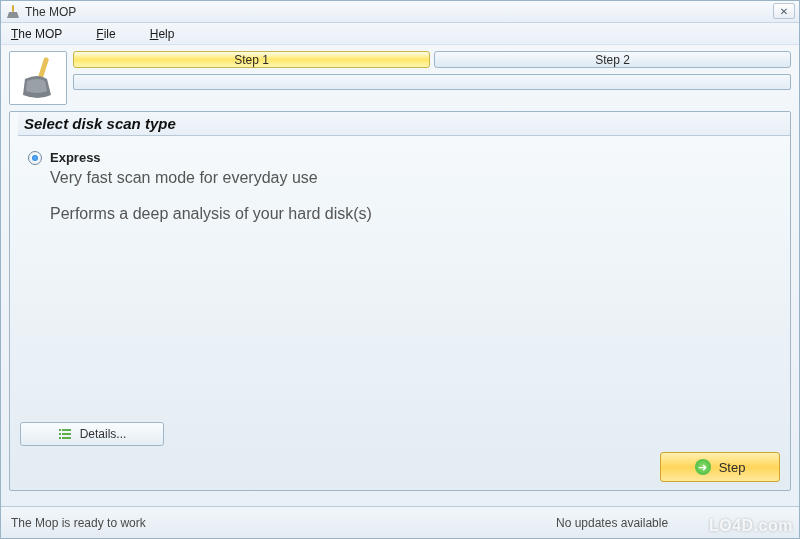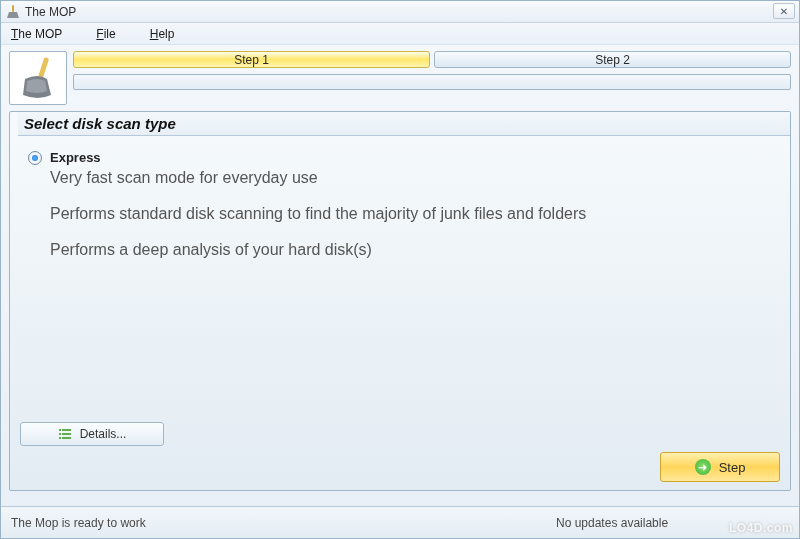--- a/index.html
+++ b/index.html
@@ -193,21 +193,21 @@
       padding: 12px 10px;
       color: #4a4a4a;
     }
     .statusbar .update {
       position: absolute;
       left: 555px;
     }
     .watermark {
       position: absolute;
       right: 6px; bottom: 3px;
-      font-size: 12px;
+      font-size: 16px;
       font-weight: bold;
       color: rgba(255,255,255,0.82);
       letter-spacing: 0.5px;
       text-shadow: 0 0 3px rgba(0,0,0,0.25);
       pointer-events: none;
     }
   </style>
 </head>
 <body>
 
@@ -256,21 +256,20 @@
   <div class="panel">
     <div class="panel-header">Select disk scan type</div>
     <div class="panel-body">
 
       <div class="opt">
         <span class="radio checked"></span>
         <span class="opt-label">Express</span>
       </div>
       <div class="opt-desc">Very fast scan mode for everyday use</div>
 
-      <div class="opt-desc">Performs standard disk scanning to find the majority of junk files and folders</div>
 
       <div class="opt-desc">Performs a deep analysis of your hard disk(s)</div>
 
     </div>
 
     <div class="details-btn">
       <svg class="ico" viewBox="0 0 14 14">
         <rect x="1" y="2" width="2" height="2" fill="#5fae4b"></rect>
         <rect x="4" y="2" width="9" height="2" fill="#5fae4b"></rect>
         <rect x="1" y="6" width="2" height="2" fill="#5fae4b"></rect>

